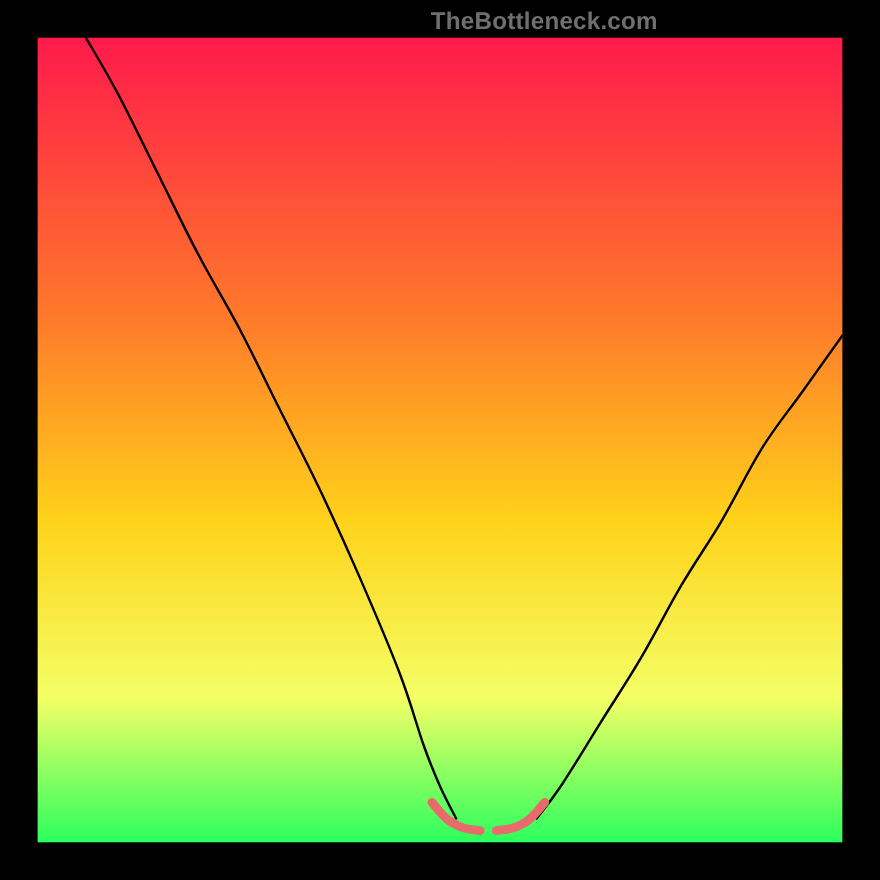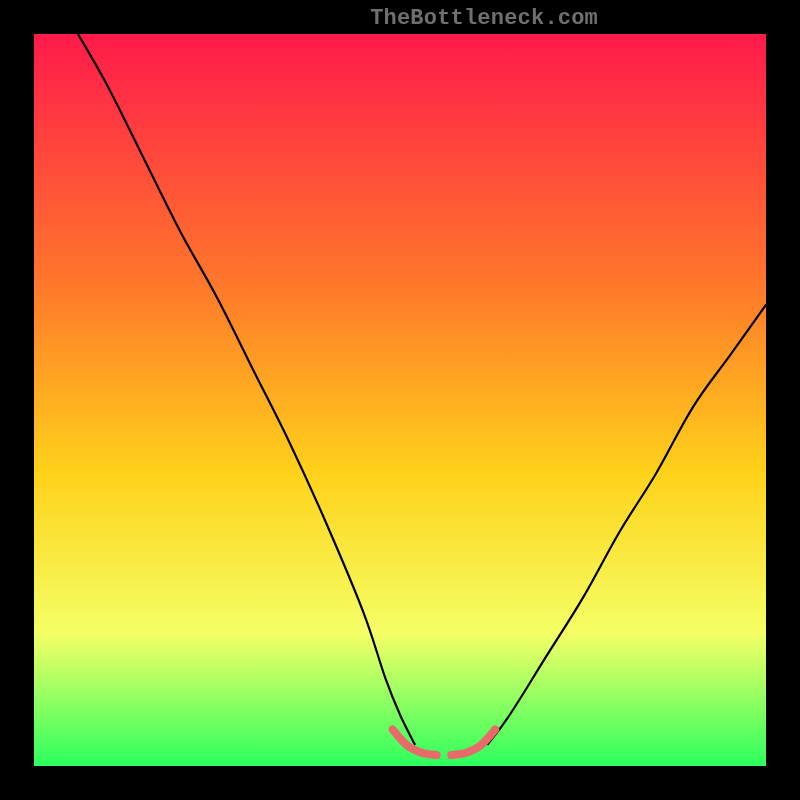--- a/index.html
+++ b/index.html
@@ -11,21 +11,20 @@
     overflow: hidden;
     font-family: Arial, Helvetica, sans-serif;
   }
   .frame {
     position: absolute;
     top: 0;
     left: 0;
     width: 632px;
     height: 800px;
     background: #000;
-    font-family: Liberation Mono, monospace;
   }
   .plot-outer {
     position: absolute;
     top: 34px;
     left: 34px;
     width: 732px;
     height: 732px;
   }
   .plot-area {
     position: absolute;

